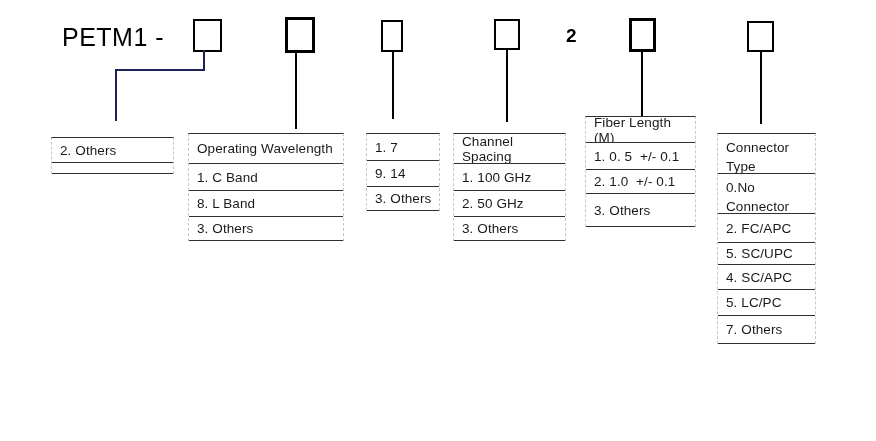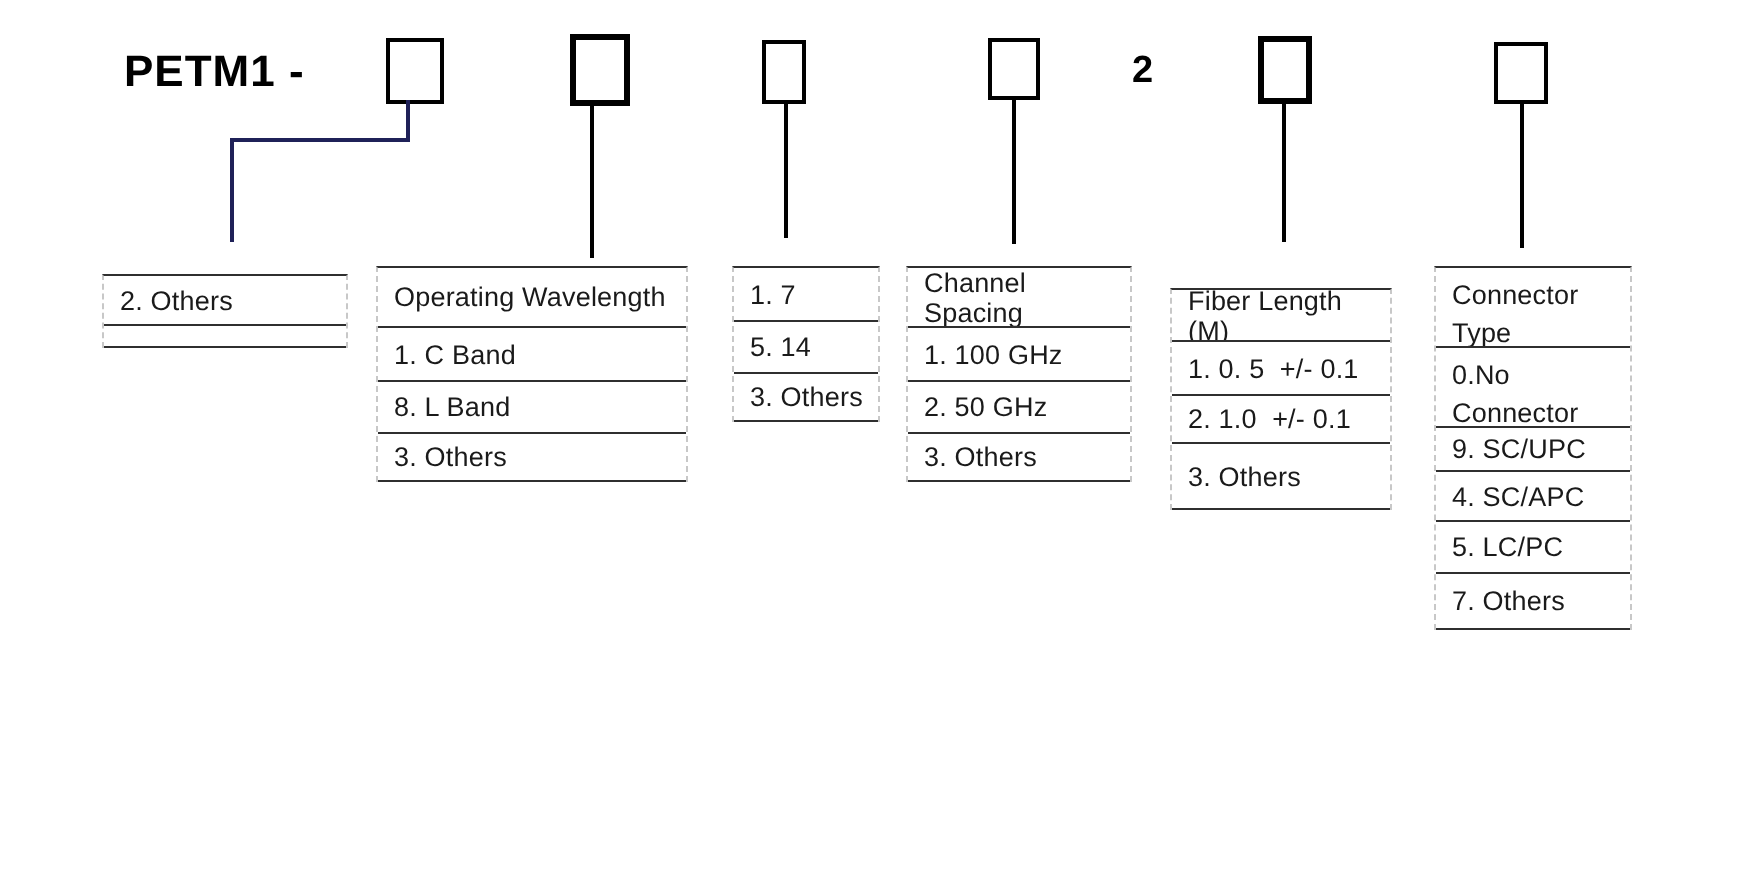--- a/index.html
+++ b/index.html
@@ -1,21 +1,21 @@
 <!DOCTYPE html>
 <html style="--ink: #000000; --navy: #1f2158; --rule: #2f2f2f; --guide: #c8c8c8; --text: #1a1a1a; --bg: #ffffff;"><head>
 <meta charset="utf-8">
 <style>
   html,body{margin:0;padding:0;background:#fff;}
   #canvas{
     position:relative;width:876px;height:441px;background:var(--bg,#fff);
     font-family:"Liberation Sans","DejaVu Sans",sans-serif;overflow:hidden;
   }
   .title{
-    position:absolute;left:62px;top:23px;font-size:22px;font-weight:bold;
+    position:absolute;left:62px;top:23px;font-size:25px;font-weight:normal;
     color:var(--ink,#000);letter-spacing:0.5px;
   }
   .digit{
     position:absolute;left:566px;top:25px;font-size:19px;font-weight:bold;
     color:var(--ink,#000);
   }
   .cbox{position:absolute;border:2px solid var(--ink,#000);background:#fff;box-sizing:border-box;}
   .cbox.thick{border-width:3px;}
   .vline{position:absolute;width:2px;background:var(--ink,#000);}
   .vline.navy,.hline.navy{background:var(--navy,#1f2158);width:2px;}
@@ -68,40 +68,41 @@
 
   <div class="dtable" style="left:188px;top:133px;width:156px">
     <div class="trow c" style="height:30px">Operating Wavelength</div>
     <div class="trow c" style="height:27px">1. C Band</div>
     <div class="trow c" style="height:26px">8. L Band</div>
     <div class="trow c" style="height:24px">3. Others</div>
   </div>
 
   <div class="dtable" style="left:366px;top:133px;width:74px">
     <div class="trow c" style="height:27px">1. 7</div>
-    <div class="trow c" style="height:26px">5. 14</div>
+    <div class="trow c" style="height:26px">9. 14</div>
     <div class="trow c" style="height:24px">3. Others</div>
   </div>
 
   <div class="dtable" style="left:453px;top:133px;width:113px">
     <div class="trow c" style="height:30px">Channel Spacing</div>
     <div class="trow c" style="height:27px">1. 100 GHz</div>
     <div class="trow c" style="height:26px">2. 50 GHz</div>
     <div class="trow c" style="height:24px">3. Others</div>
   </div>
 
-  <div class="dtable" style="left:585px;top:144px;width:111px">
+  <div class="dtable" style="left:585px;top:116px;width:111px">
     <div class="trow c" style="height:26px">Fiber Length (M)</div>
     <div class="trow c" style="height:27px">1. 0. 5  +/- 0.1</div>
     <div class="trow c" style="height:24px">2. 1.0  +/- 0.1</div>
     <div class="trow c" style="height:33px">3. Others</div>
   </div>
 
   <div class="dtable" style="left:717px;top:133px;width:99px">
     <div class="trow ml" style="height:40px">Connector Type</div>
     <div class="trow ml" style="height:40px">0.No Connector</div>
-    <div class="trow c" style="height:22px">9. SC/UPC</div>
+    <div class="trow c" style="height:29px">2. FC/APC</div>
+    <div class="trow c" style="height:22px">5. SC/UPC</div>
     <div class="trow c" style="height:25px">4. SC/APC</div>
     <div class="trow c" style="height:26px">5. LC/PC</div>
     <div class="trow c" style="height:28px">7. Others</div>
   </div>
 
 </div>
 
 </body></html>

